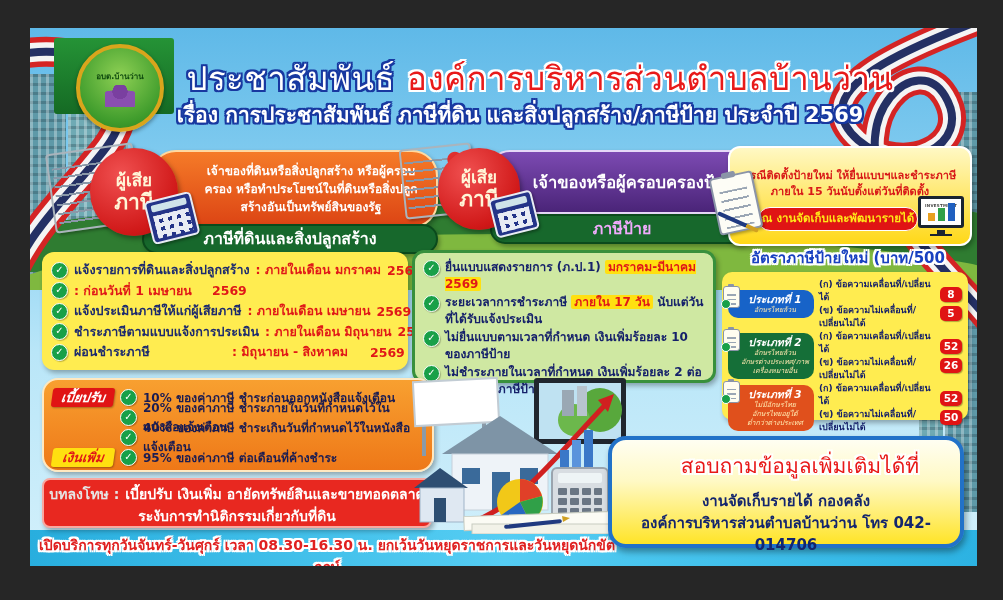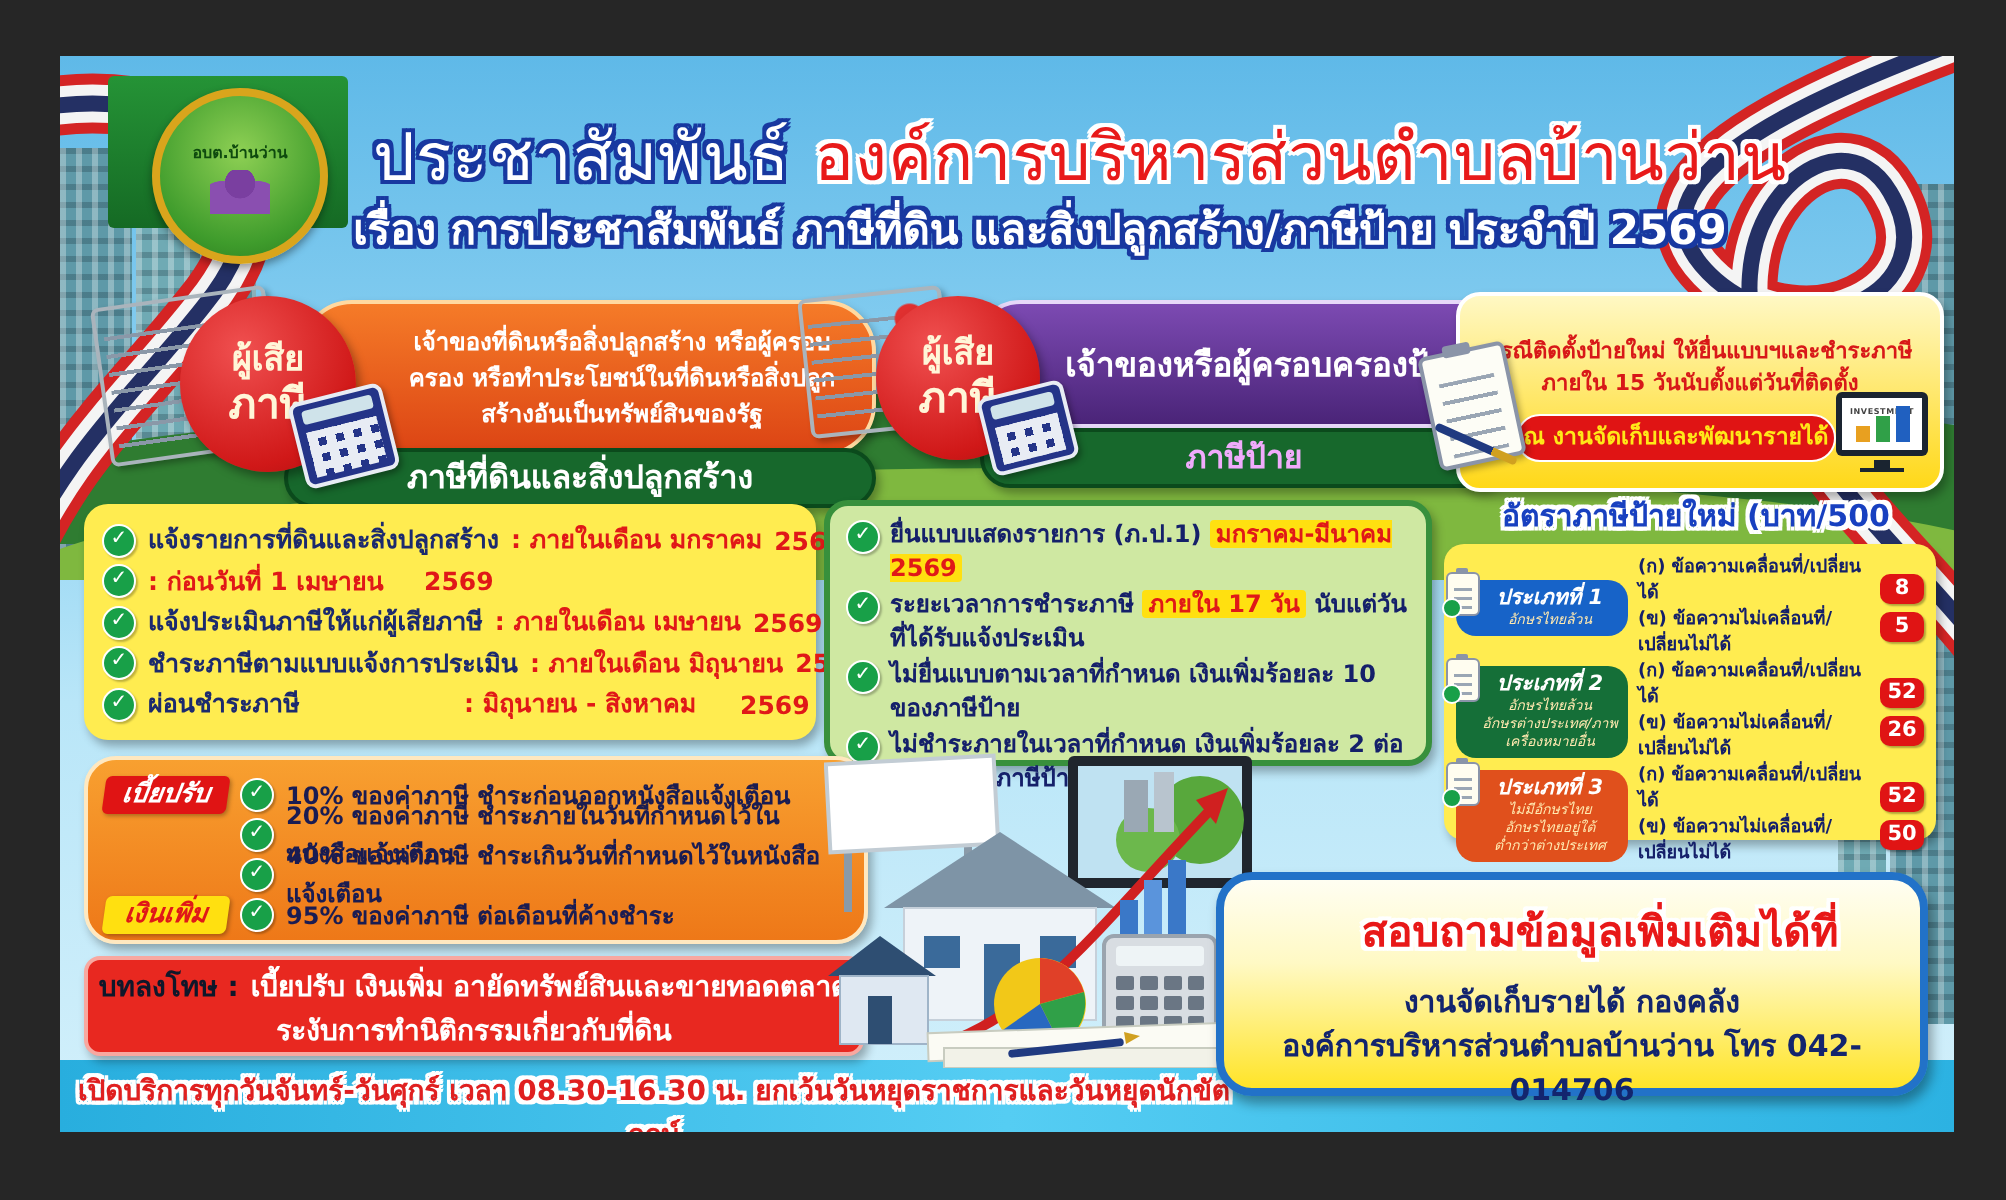--- a/index.html
+++ b/index.html
@@ -165,30 +165,30 @@
         font-size:13px;text-align:center;transform:skewX(-8deg);border-radius:3px;line-height:19px;
         box-shadow:1px 1px 2px rgba(0,0,0,.3);}
   .badge-sur{width:62px;flex:0 0 auto;background:#ffe010;color:#e01818;font-style:italic;font-weight:bold;
         font-size:13px;text-align:center;transform:skewX(-8deg);border-radius:3px;line-height:19px;
         box-shadow:1px 1px 2px rgba(0,0,0,.3);}
 
   
   .punish-box{left:12px;top:450px;width:390px;height:50px;z-index:2;border-radius:8px;background:#e82820;
         border:2px solid #f8a8a0;box-shadow:2px 3px 5px rgba(0,0,0,.3);
         text-align:center;font-weight:bold;font-size:14px;line-height:22px;padding-top:3px;box-sizing:border-box;}
-  .punish-label{color:#0f172a;margin-right:6px;margin-top:48px;}
+  .punish-label{color:#e5e5e5;margin-right:6px;margin-top:48px;}
   .punish-text{color:#fff;}
 
   
   .service-line{left:2px;top:506px;width:590px;text-align:center;z-index:3;
         font-size:14px;font-weight:bold;color:#e02020;}
   .contact-box{left:578px;top:408px;width:356px;height:112px;z-index:3;border-radius:18px;
         background:linear-gradient(#fffef2 0%,#fff9c4 40%,#ffe428 100%);border:4px solid #2272c8;
         box-shadow:2px 4px 6px rgba(0,0,0,.35);text-align:center;box-sizing:border-box;}
-  .contact-heading{margin-top:9px;font-size:21px;font-weight:bold;color:#e81818;padding-left:28px;}
+  .contact-heading{margin-top:9px;font-size:21px;font-weight:normal;color:#e81818;padding-left:28px;}
   .contact-line{font-size:15px;font-weight:bold;color:#13256e;line-height:22px;}
   .cl1{margin-top:8px;}
 
   .collage{left:382px;top:348px;width:218px;height:158px;z-index:2;}
 </style>
 </head>
 <body>
 
 <div id="canvas">
  <div class="poster">

